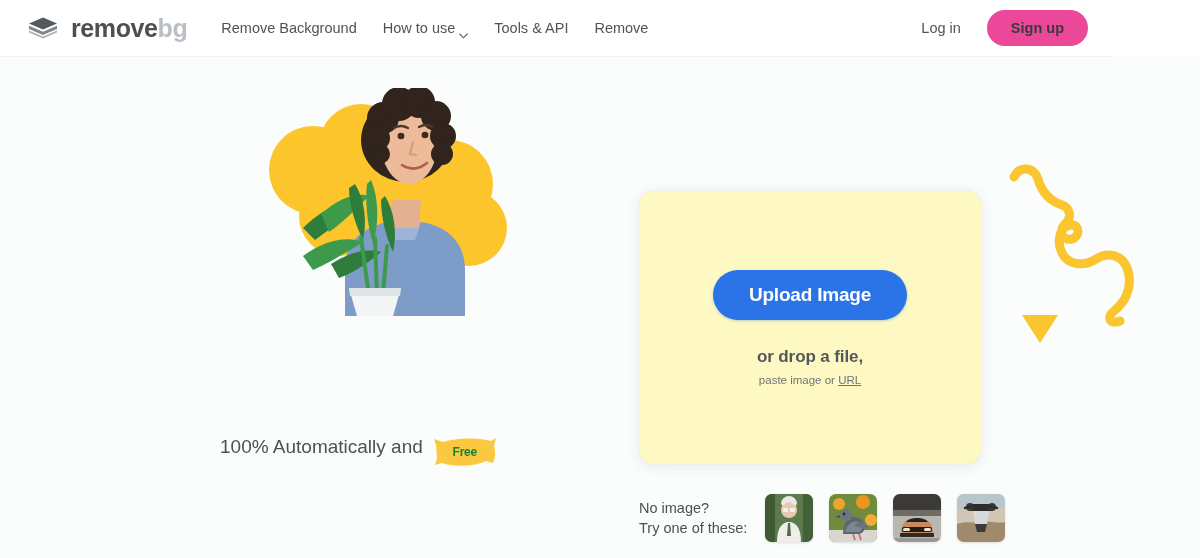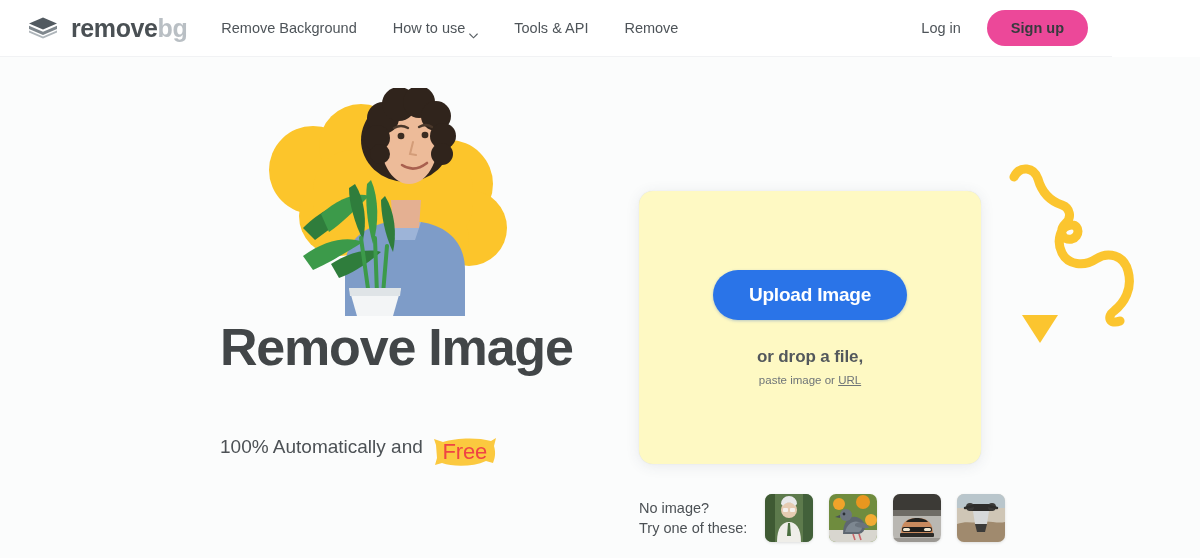--- a/index.html
+++ b/index.html
@@ -44,21 +44,21 @@
     letter-spacing: -0.4px;
     line-height: 1;
     white-space: nowrap;
   }
   .brand-text .b-dark { color: #4a5054; }
   .brand-text .b-light { color: #b9bfc4; }
 
   .nav {
     display: flex;
     align-items: center;
-    gap: 36px;
+    gap: 26px;
   }
   .nav-item {
     font-size: 14.5px;
     color: #4e5459;
     text-decoration: none;
     white-space: nowrap;
     display: inline-flex;
     align-items: center;
     gap: 4px;
     cursor: pointer;
@@ -150,23 +150,23 @@
     height: 32px;
   }
   .free-badge svg {
     position: absolute;
     inset: 0;
     width: 100%;
     height: 100%;
   }
   .free-badge span {
     position: relative;
-    font-size: 22px;
-    font-weight: 400;
-    color: #ef4444;
+    font-size: 12px;
+    font-weight: 700;
+    color: #15803d;
     letter-spacing: -0.2px;
   }
 
   
   .squiggle {
     position: absolute;
     left: 1000px;
     top: 98px;
     width: 165px;
     height: 195px;
@@ -355,21 +355,21 @@
           <path d="M60 168 C82 152 104 148 120 154 C104 164 84 176 70 182 Z" fill="#3c9a4a"></path>
           <path d="M88 176 C106 164 126 160 138 164 C124 176 108 186 96 190 Z" fill="#2f7d3c"></path>
           <path d="M118 150 L126 208 M132 150 L134 206 M144 158 L140 206" stroke="#3c9a4a" stroke-width="4" fill="none" stroke-linecap="round"></path>
           <path d="M106 200 L158 200 L150 228 L114 228 Z" fill="#f3f5f6"></path>
           <path d="M106 200 L158 200 L157 208 L107 208 Z" fill="#dfe4e7"></path>
         </g>
       </svg>
     </div>
 
     <h1 class="headline">
-      <span>Remove Image</span><br>
+      <br>
     </h1>
 
     <div class="subline">
       <span>100% Automatically and</span>
       <span class="free-badge">
         <svg viewBox="0 0 64 32" preserveAspectRatio="none">
           <path d="M3 9 L1 3 L10 6 C22 2 44 1 58 5 L63 2 L61 10 C63 17 62 22 60 27 L53 25 C40 31 20 31 9 27 L2 29 L4 22 Z" fill="#fbc93f"></path>
         </svg>
         <span>Free</span>
       </span>

